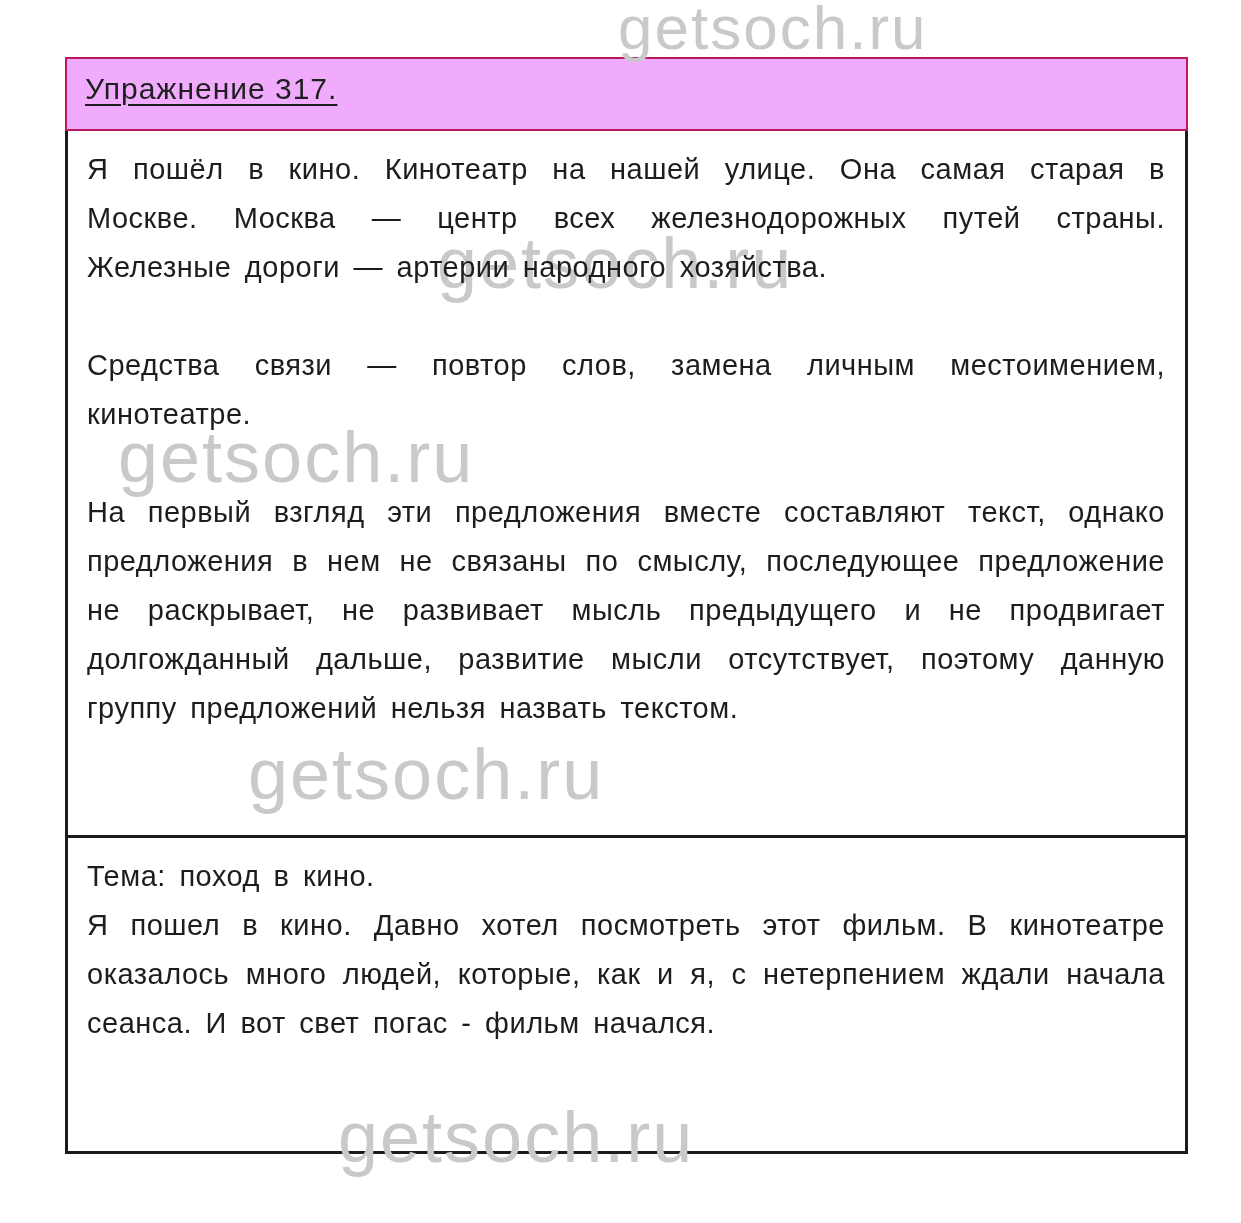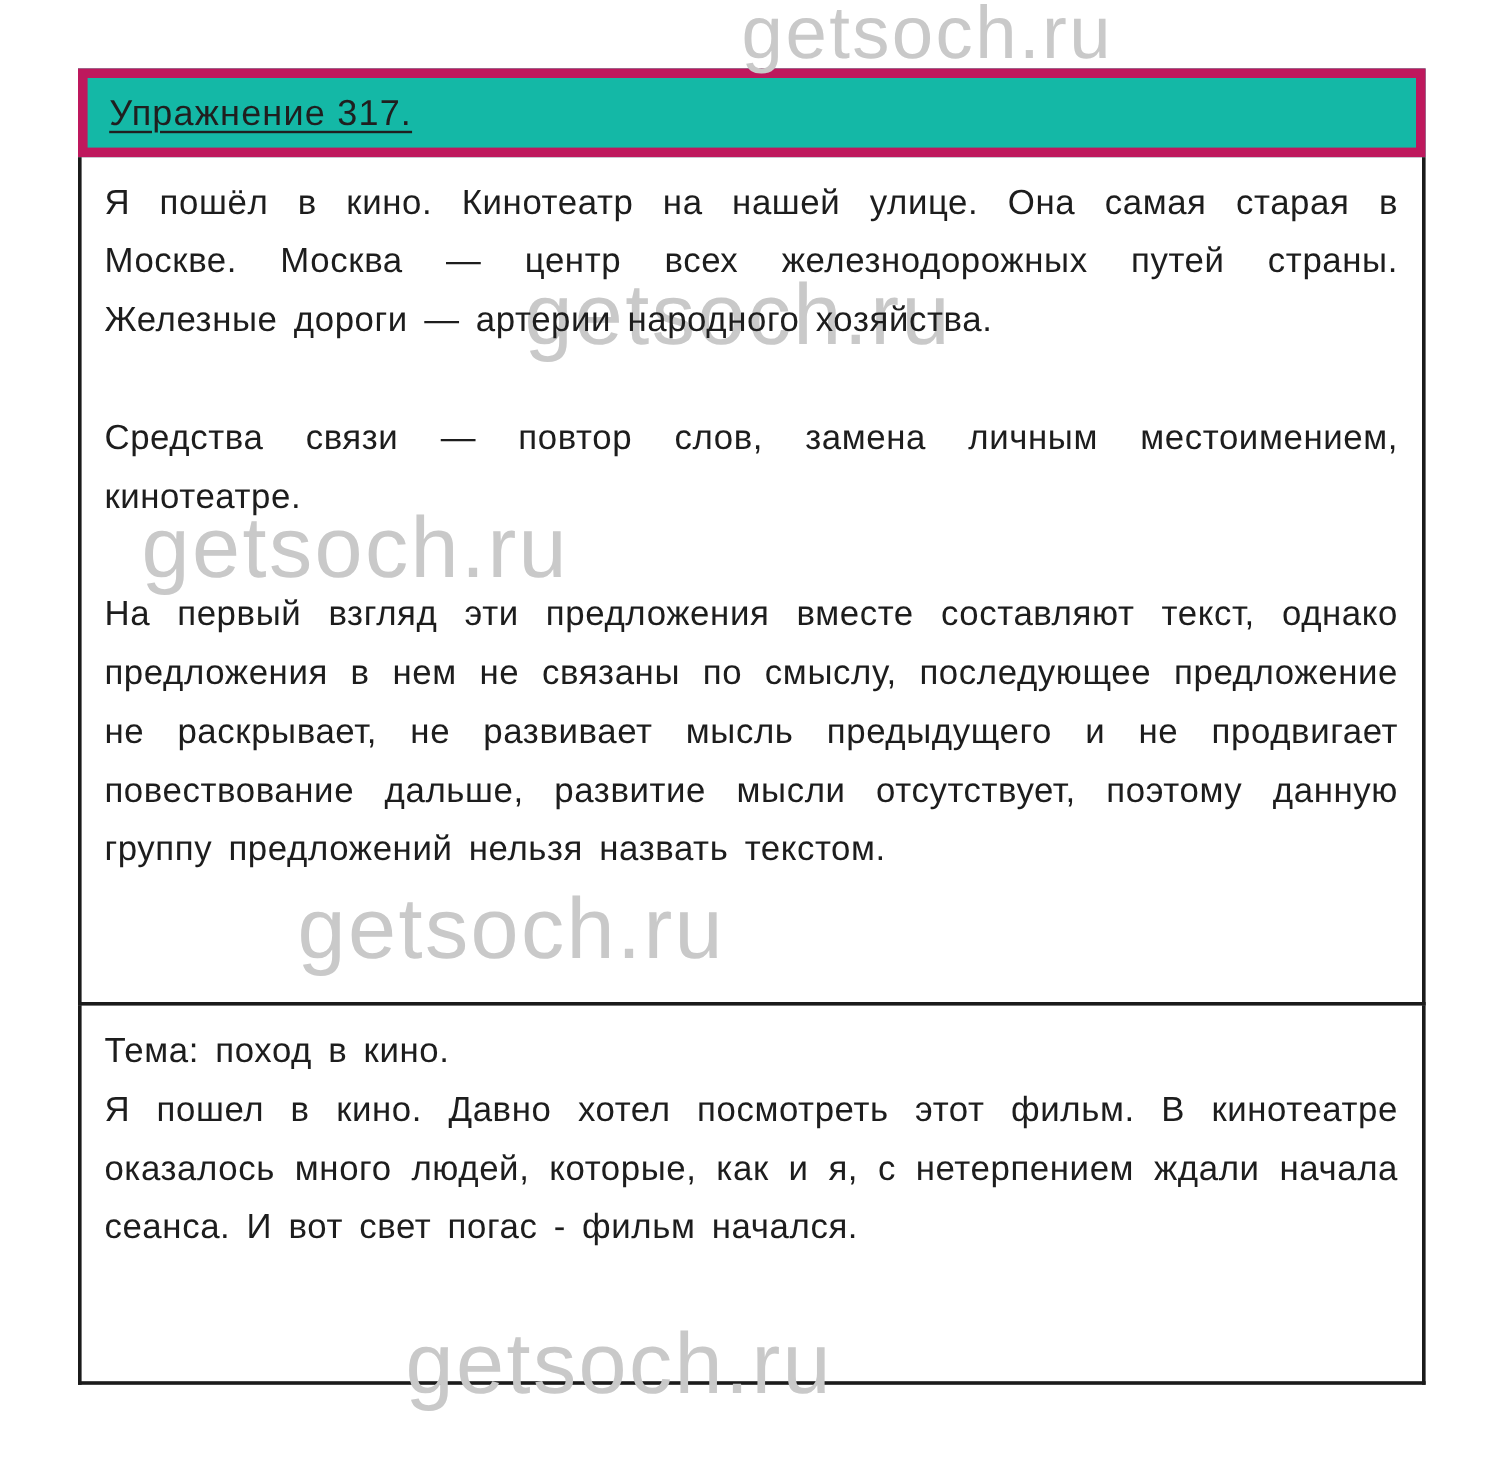--- a/index.html
+++ b/index.html
@@ -35,22 +35,22 @@
   
   .doc {
     position: absolute;
     left: 65px;
     top: 57px;
     width: 1123px;
     box-sizing: border-box;
   }
   .header-box {
     box-sizing: border-box;
-    background: #14b8a6;
-    border: 8px solid #be185d;
+    background: #f0abfc;
+    border: 2px solid #be185d;
     height: 74px;
     padding: 13px 18px 0 18px;
   }
   .header-title {
     display: inline-block;
     font-size: 30px;
     font-weight: 500;
     letter-spacing: 1px;
     color: #1f1f1f;
     text-decoration: underline;
@@ -93,21 +93,21 @@
 
   <div class="doc">
 
     <div class="header-box">
       <span class="header-title">Упражнение 317.</span>
     </div>
 
     <div class="content-box main">
       <p class="gap-after">Я пошёл в кино. Кинотеатр на нашей улице. Она самая старая в Москве. Москва — центр всех железнодорожных путей страны. Железные дороги — артерии народного хозяйства.</p>
       <p class="gap-after">Средства связи — повтор слов, замена личным местоимением, кинотеатре.</p>
-      <p>На первый взгляд эти предложения вместе составляют текст, однако предложения в нем не связаны по смыслу, последующее предложение не раскрывает, не развивает мысль предыдущего и не продвигает повествование дальше, развитие мысли отсутствует, поэтому данную группу предложений нельзя назвать текстом.</p>
+      <p>На первый взгляд эти предложения вместе составляют текст, однако предложения в нем не связаны по смыслу, последующее предложение не раскрывает, не развивает мысль предыдущего и не продвигает долгожданный дальше, развитие мысли отсутствует, поэтому данную группу предложений нельзя назвать текстом.</p>
     </div>
 
     <div class="content-box answer">
       <p>Тема: поход в кино.</p>
       <p>Я пошел в кино. Давно хотел посмотреть этот фильм. В кинотеатре оказалось много людей, которые, как и я, с нетерпением ждали начала сеанса. И вот свет погас - фильм начался.</p>
     </div>
 
   </div>
 </div>
 

